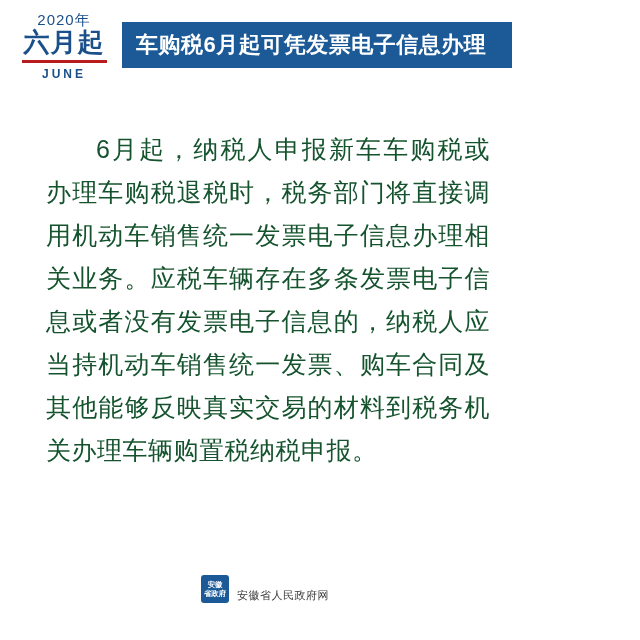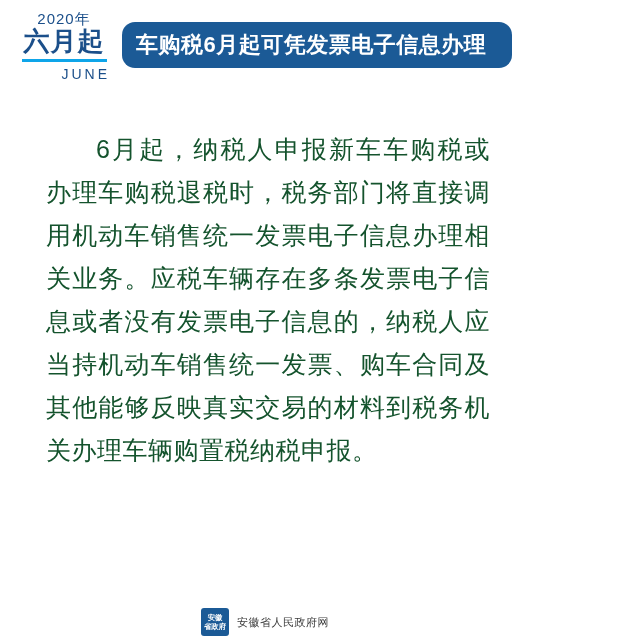--- a/index.html
+++ b/index.html
@@ -42,49 +42,47 @@
     font-size: 15px;
     letter-spacing: 1px;
     color: #1b4f8a;
     font-weight: 400;
   }
   .date-month {
     font-size: 26px;
     font-weight: 700;
     color: #1b4f8a;
     letter-spacing: 1px;
-    border-bottom: 3px solid #0ea5e9;
+    border-bottom: 3px solid #b91c1c;
     display: inline-block;
     padding: 1px 2px 3px 2px;
     margin-top: 1px;
   }
   .date-en {
-    font-size: 14px;
+    font-size: 12px;
     letter-spacing: 3px;
     color: #1b4f8a;
     margin-top: 5px;
-    font-weight: 400;
-    text-align: right;
+    font-weight: 700;
   }
   .title-bar {
     flex: 1 1 auto;
     margin-left: 12px;
     background: #1b5a96;
     color: #ffffff;
     font-size: 22px;
     font-weight: 700;
     letter-spacing: 0.5px;
     height: 46px;
     display: flex;
     align-items: center;
     padding-left: 14px;
     box-sizing: border-box;
     white-space: nowrap;
     overflow: hidden;
-    border-radius: 13px;
   }
 
   
   .article {
     position: absolute;
     top: 128px;
     left: 46px;
     right: 40px;
     color: #14532d;
     font-size: 25px;
@@ -97,23 +95,23 @@
   .article p {
     margin: 0;
     text-indent: 2em;
   }
 
   
   .footer {
     position: absolute;
     left: 0;
     right: 0;
-    bottom: 4px;
+    bottom: 37px;
     display: flex;
-    align-items: center;
+    align-items: flex-end;
     justify-content: center;
     gap: 8px;
   }
   .footer-logo {
     width: 28px;
     height: 28px;
     background: #1b5a96;
     border-radius: 3px;
     color: #ffffff;
     font-size: 8px;

